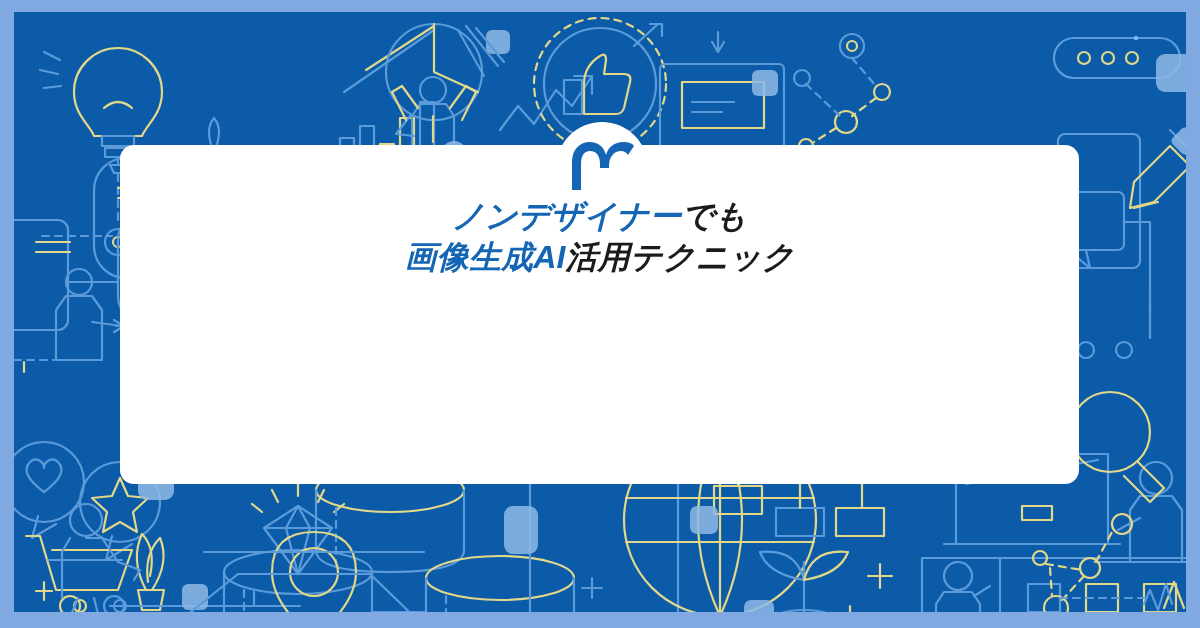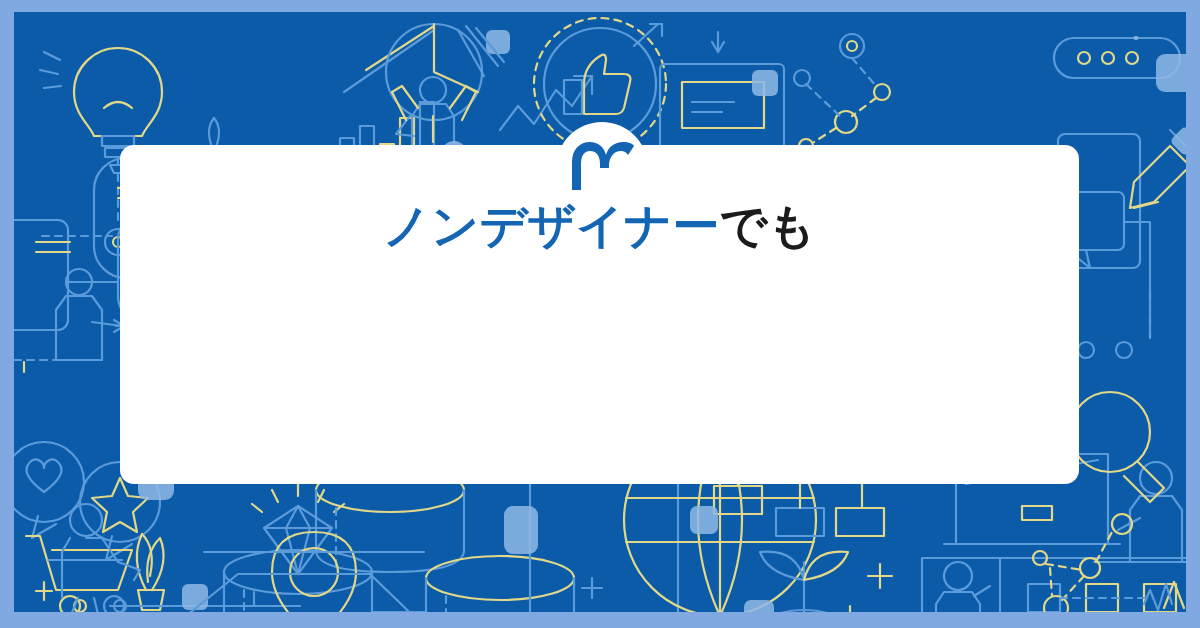--- a/index.html
+++ b/index.html
@@ -76,24 +76,25 @@
     left: 120px;
     top: 196px;
     width: 959px;
     z-index: 8;
     text-align: center;
     line-height: 1.28;
     letter-spacing: 0.01em;
   }
   .headline-line {
     display: block;
-    font-size: 47px;
+    font-size: 32px;
     font-weight: bold;
     color: #1B1B1B;
     white-space: nowrap;
+    font-style: italic;
   }
   .tx-blue { color: #1466B5; }
   .tx-dark { color: #1B1B1B; }
 </style>
 </head>
 <body>
 
 <div id="ogp-banner">
 
   <div id="bg-field">
@@ -494,15 +495,18 @@
   <div id="logo-bump"></div>
 
   <svg id="logo-mark" viewBox="0 0 66 52" xmlns="http://www.w3.org/2000/svg">
     <path d="M3 50 L3 22 C3 9 11 2 21 2 C29 2 35 7 37 15 C39 7 46 2 54 2 C60 2 64 4 65 6 L59 15 C57 12 55 11 52 11 C45 11 40 17 40 26 L40 28 L31 28 L31 24 C31 15 27 11 21 11 C15 11 12 16 12 24 L12 50 Z" fill="#1466B5"></path>
   </svg>
 
   <div id="headline">
     <span class="headline-line">
       <span class="tx-blue">ノンデザイナー</span><span class="tx-dark">でも</span>
     </span>
+    <span class="headline-line">
+      <span class="tx-blue">画像生成AI</span><span class="tx-dark">活用テクニック</span>
+    </span>
   </div>
 
 </div>
 
 </body></html>

